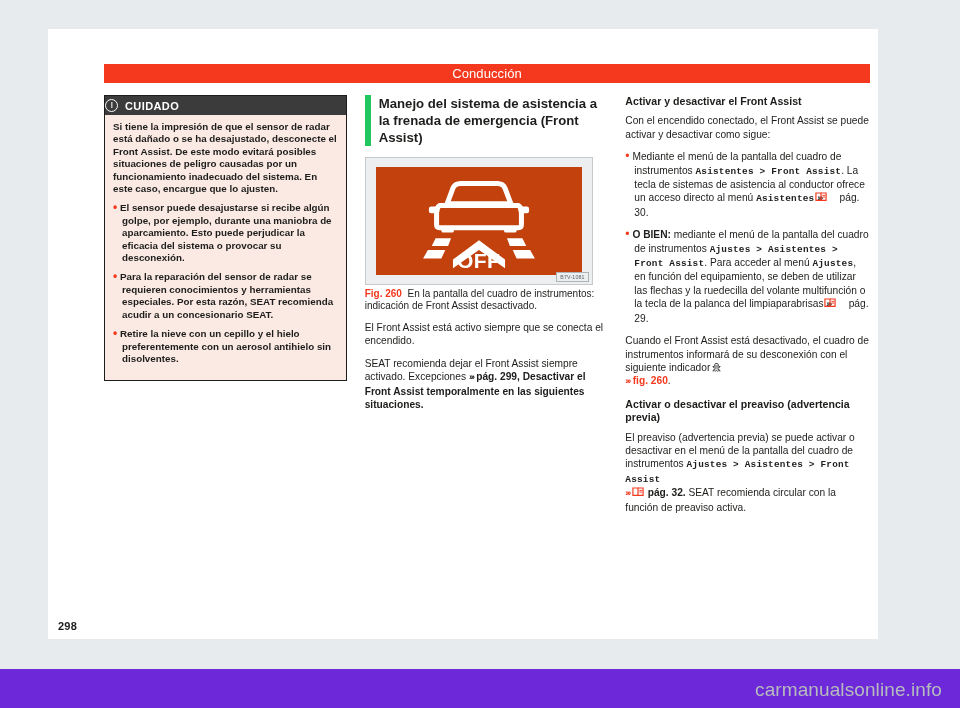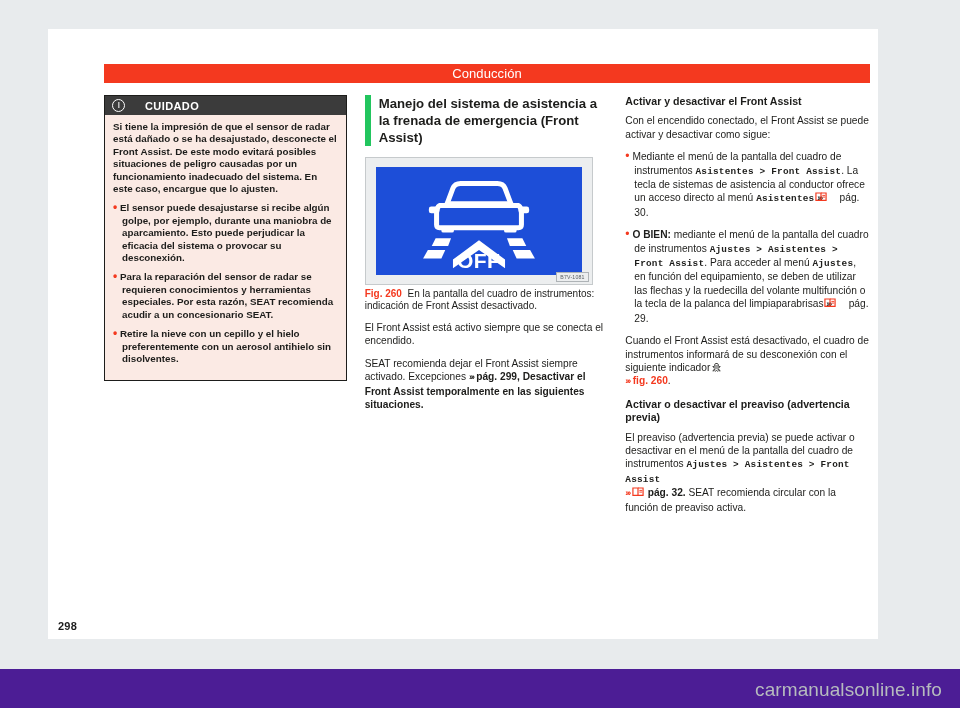--- a/index.html
+++ b/index.html
@@ -107,22 +107,21 @@
     border: 1px solid #1d1d1b;
     background: #fbeae4;
     width: 243px;
     box-sizing: border-box;
   }
   #cuidado-header {
     background: #3b3b3b;
     height: 19px;
     display: flex;
     align-items: center;
-    padding-left: 7px;
-    gap: 20px;
+    gap: 7px;
   }
   #cuidado-header .ttl {
     color: #ffffff;
     font-size: 11px;
     font-weight: bold;
     letter-spacing: .4px;
   }
   .warn-icon {
     width: 11px; height: 11px;
     border: 1.3px solid #ffffff;
@@ -179,21 +178,21 @@
     height: 128px;
     background: #eceeef;
     border: 1px solid #c6cacc;
     box-sizing: border-box;
     position: relative;
     padding: 9px 10px;
   }
   #figure-screen {
     width: 100%;
     height: 100%;
-    background: #1d4ed8;
+    background: #c2410c;
     position: relative;
     overflow: hidden;
   }
   #figure-code {
     position: absolute;
     right: 3px; bottom: 2px;
     border: 1px solid #aeb3b6;
     background: #eceeef;
     font-size: 5.2px;
     letter-spacing: .2px;
@@ -251,21 +250,21 @@
   #under-band {
     position: absolute;
     left: 0; top: 639px;
     width: 960px; height: 30px;
     background: #e8ebed;
   }
   #bottom-white {
     position: absolute;
     left: 0; top: 669px;
     width: 960px; height: 39px;
-    background: #4c1d95;
+    background: #6d28d9;
   }
 </style>
 </head>
 <body>
 
 <div id="viewer">
 
   <div id="page-sheet">
 
     <div id="folio-strip">

